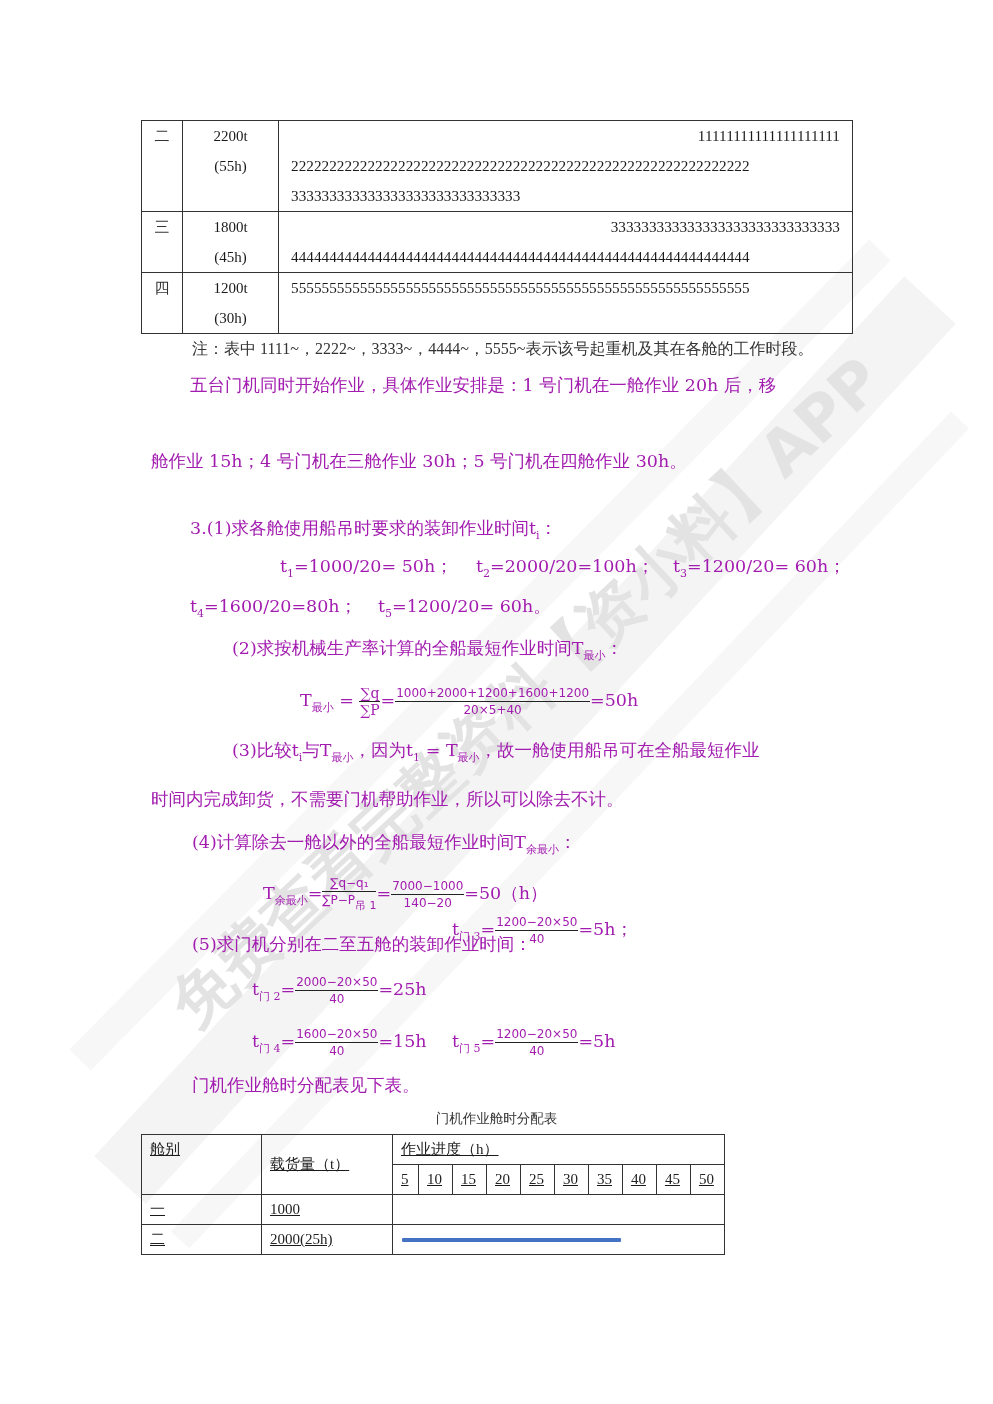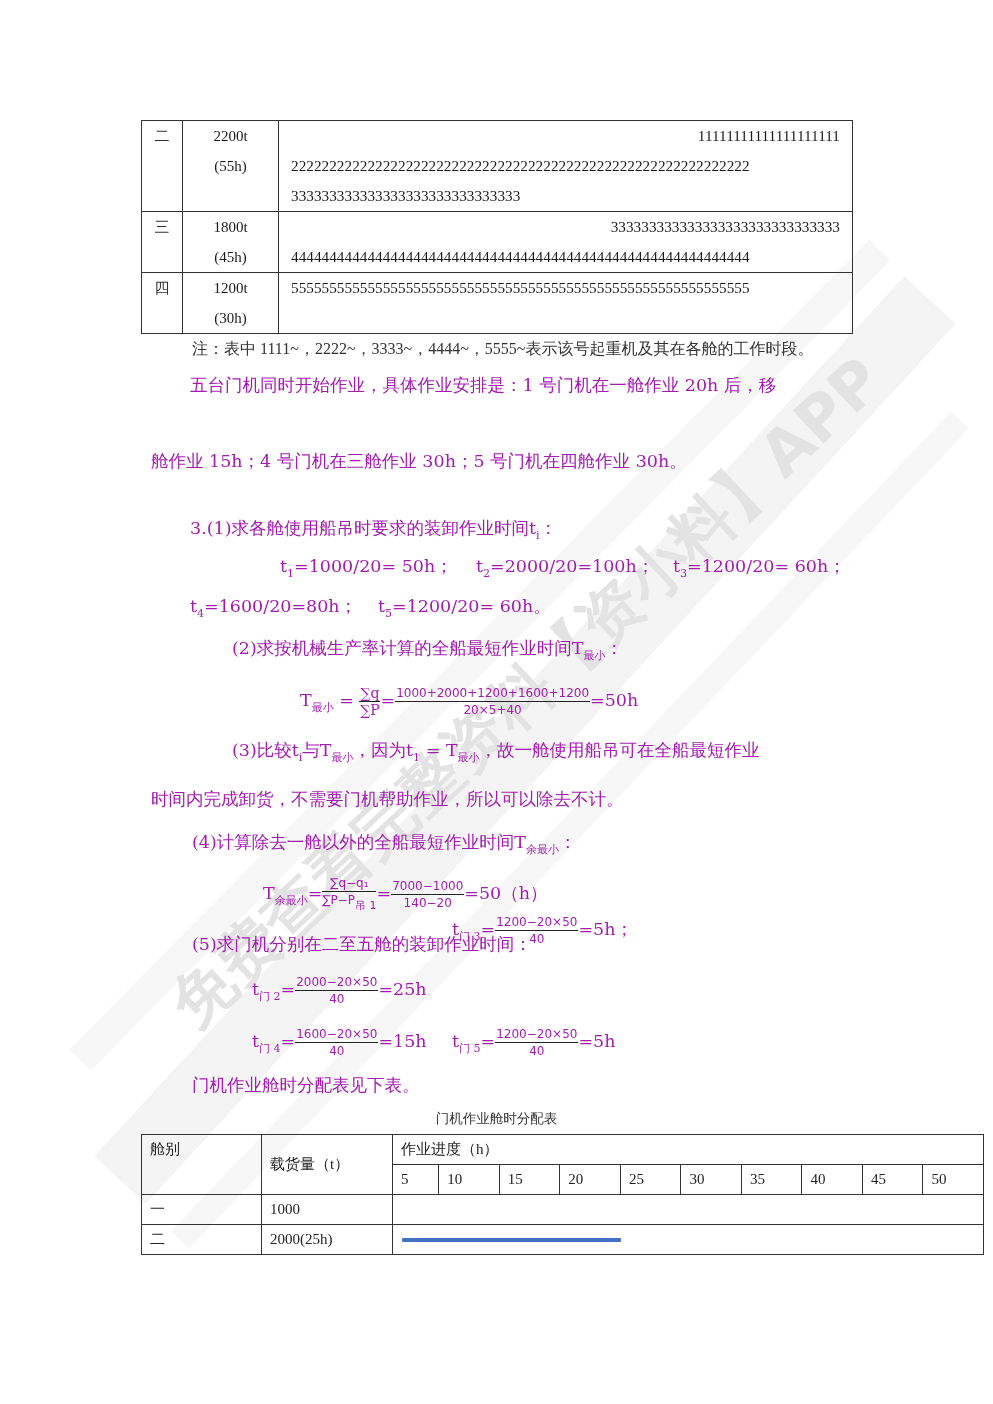--- a/index.html
+++ b/index.html
@@ -24,21 +24,21 @@
   .p { position: absolute; font-size: 17.5px; line-height: 20px; white-space: nowrap; color: #a21caf; }
   sub.s { font-size: 11px; vertical-align: -5px; }
   .frac { display: inline-block; vertical-align: middle; text-align: center; font-family: "DejaVu Sans", sans-serif; font-weight: normal; font-size: 12px; line-height: 16px; }
   .frac .num { border-bottom: 1.3px solid #222; padding: 0 1px; display: block; }
   .frac .den { display: block; }
   .frac.serif { font-family: "DejaVu Serif", serif; font-weight: normal; font-size: 14px; }
   .eq { font-size: 17.5px; }
 
   .caption { position: absolute; left: 0; width: 993px; top: 1110px; text-align: center; font-size: 13.5px; color: #333; }
 
-  table.alloc { position: absolute; left: 141px; top: 1134px; width: 843px; border-collapse: collapse; font-family: "Liberation Serif", serif; font-size: 15px; }
+  table.alloc { position: absolute; left: 141px; top: 1134px; width: 584px; border-collapse: collapse; font-family: "Liberation Serif", serif; font-size: 15px; text-decoration: underline; }
   table.alloc td { border: 1.3px solid #333; padding: 0 8px; height: 29px; vertical-align: middle; color: #222; }
   .bar-cell { position: relative; }
   .gantt-bar { position: absolute; height: 4px; top: 13px; border-radius: 1px; }
 </style>
 </head>
 <body>
 
 <svg class="watermark" viewBox="0 0 993 1404">
   <g opacity="0.55">
     <path d="M120 1180 L930 300" stroke="#ececec" stroke-width="70" fill="none"></path>

